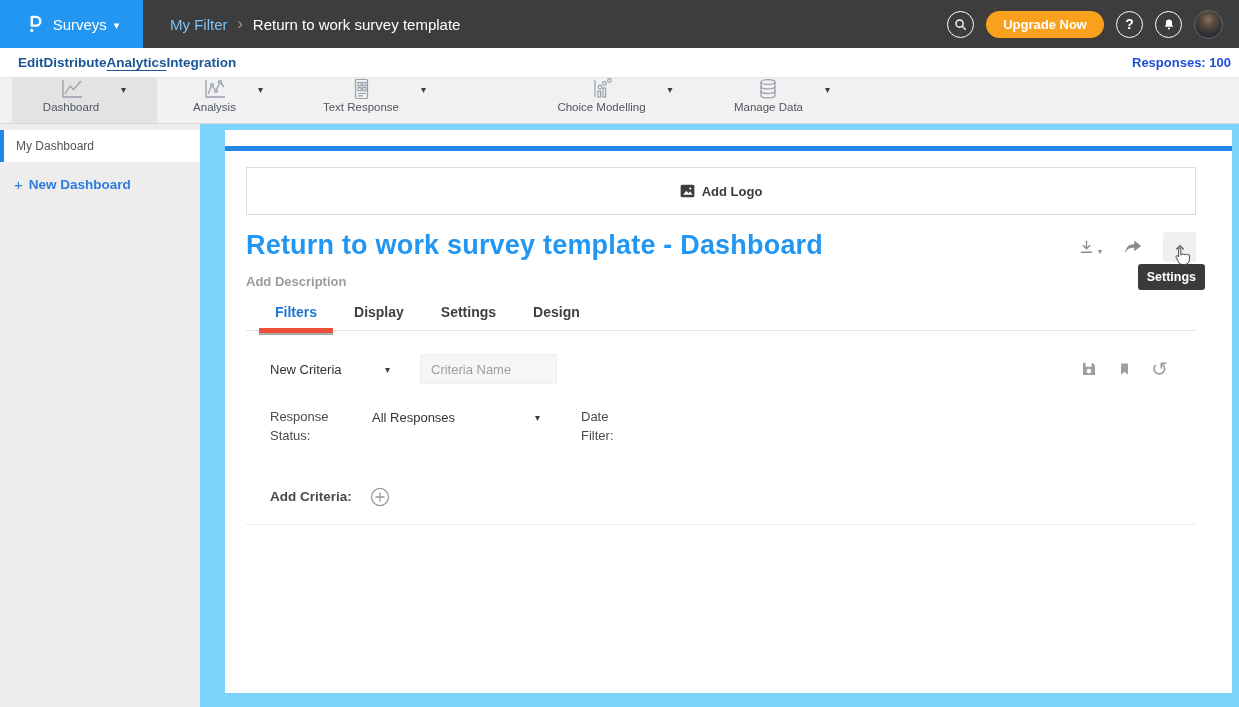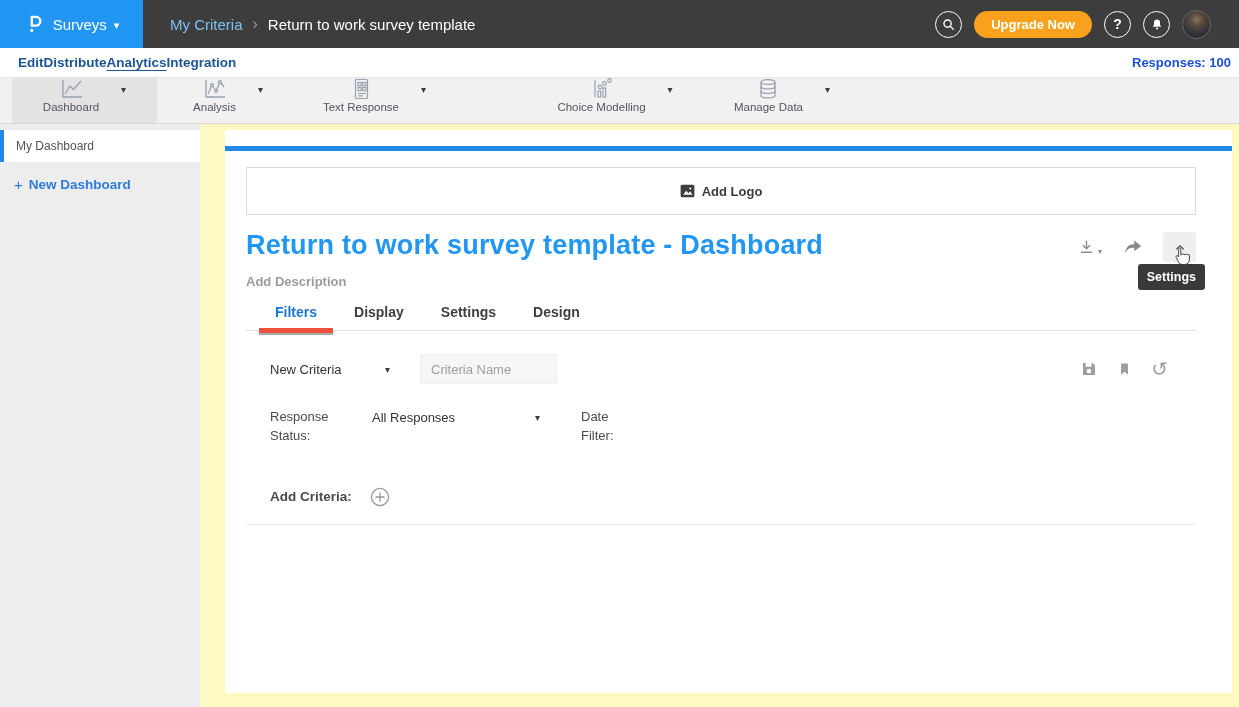--- a/index.html
+++ b/index.html
@@ -9,21 +9,21 @@
 
   
   .topbar { height:48px; background:#3d3d3d; display:flex; align-items:center; flex:0 0 auto; }
   .logo-area { width:143px; height:48px; background:#2196f3; display:flex; align-items:center; justify-content:center; gap:7px; cursor:pointer; }
   .logo-area .product { color:#fff; font-size:15px; }
   .logo-area .caret { color:#fff; font-size:11px; margin-top:2px; }
   .breadcrumb { display:flex; align-items:center; gap:10px; margin-left:27px; font-size:15px; }
   .breadcrumb .parent { color:#7fc1f2; cursor:pointer; }
   .breadcrumb .sep { color:#9a9a9a; font-size:16px; }
   .breadcrumb .current { color:#fff; }
-  .topbar-right { margin-left:auto; display:flex; align-items:center; gap:12px; padding-right:28px; }
+  .topbar-right { margin-left:auto; display:flex; align-items:center; gap:12px; padding-right:16px; }
   .circle-btn { width:27px; height:27px; border:1.6px solid #fff; border-radius:50%; display:flex; align-items:center; justify-content:center; color:#fff; font-size:14px; font-weight:bold; cursor:pointer; }
   .upgrade-btn { height:27px; background:#f9a11c; border:none; border-radius:14px; color:#fff; font-weight:bold; font-size:13px; padding:0 17px; cursor:pointer; font-family:inherit; }
   .avatar { width:29px; height:29px; border-radius:50%; background:radial-gradient(circle at 50% 32%, #8a7360 0%, #5a4a3c 28%, #30343a 62%, #1d2024 100%); border:1px solid #666; cursor:pointer; }
 
   
   .navrow { height:29px; background:#fff; display:flex; align-items:center; padding:0 8px 0 18px; flex:0 0 auto; }
   .nav-item { color:#1b5596; font-size:13.5px; font-weight:600; cursor:pointer; }
   .nav-item.active { text-decoration:underline; text-underline-offset:3px; }
   .responses { margin-left:auto; color:#1d4ed8; font-size:13px; font-weight:600; }
 
@@ -36,21 +36,21 @@
   .tool-label { font-size:11.5px; color:#50565e; }
   .tool-caret { color:#3c3c3c; font-size:10px; margin-left:22px; margin-top:6px; }
 
   
   .bodyrow { flex:1; display:flex; min-height:0; }
   .sidebar { width:200px; background:#ededed; flex:0 0 auto; }
   .side-active { margin-top:6px; height:32px; background:#fff; border-left:4px solid #2188ea; display:flex; align-items:center; padding-left:12px; font-size:12px; color:#555; cursor:pointer; }
   .side-new { margin-top:14px; padding-left:14px; color:#2e7ddb; font-size:13.5px; font-weight:600; cursor:pointer; display:flex; align-items:center; gap:6px; }
   .side-new .plus { font-size:15px; font-weight:400; }
 
-  .main { flex:1; background:#fef9c3; position:relative; min-width:0; }
+  .main { flex:1; background:#7dd3fc; position:relative; min-width:0; }
   .card { position:absolute; left:25px; right:7px; top:6px; bottom:14px; background:#fff; }
   .blue-rule { height:5px; background:#2188ea; margin-top:16px; }
   .inner { padding:0 36px 0 21px; }
 
   .addlogo-box { margin-top:16px; height:48px; border:1px solid #dcdcdc; display:flex; align-items:center; justify-content:center; gap:7px; cursor:pointer; }
   .addlogo-box span { font-size:13px; color:#3c3c3c; font-weight:600; }
 
   .title-row { margin-top:15px; display:flex; align-items:flex-start; }
   .page-title { color:#2196f3; font-size:27px; font-weight:600; letter-spacing:0.2px; }
   .title-actions { margin-left:auto; display:flex; align-items:center; gap:20px; margin-top:2px; }
@@ -107,21 +107,21 @@
       <span style="display:flex;">
         <svg width="22" height="24" viewBox="0 0 24 24" fill="none">
           <path d="M8.5 13.2 V4.2 H13 a4.8 4.8 0 0 1 0 9.6 H8.5" stroke="#fff" stroke-width="2.6" stroke-linecap="round" stroke-linejoin="round"></path>
           <circle cx="8.5" cy="19" r="1.7" fill="#fff"></circle>
         </svg>
       </span>
       <span class="product">Surveys</span>
       <span class="caret">▾</span>
     </div>
     <div class="breadcrumb">
-      <span class="parent">My Criteria</span>
+      <span class="parent">My Filter</span>
       <span class="sep">›</span>
       <span class="current">Return to work survey template</span>
     </div>
     <div class="topbar-right">
       <div class="circle-btn">
         <span style="display:flex;">
           <svg width="15" height="15" viewBox="0 0 24 24" fill="none">
             <circle cx="10.5" cy="10.5" r="5.8" stroke="#fff" stroke-width="2.2"></circle>
             <path d="M15 15 l4.6 4.6" stroke="#fff" stroke-width="2.2" stroke-linecap="round"></path>
           </svg>

